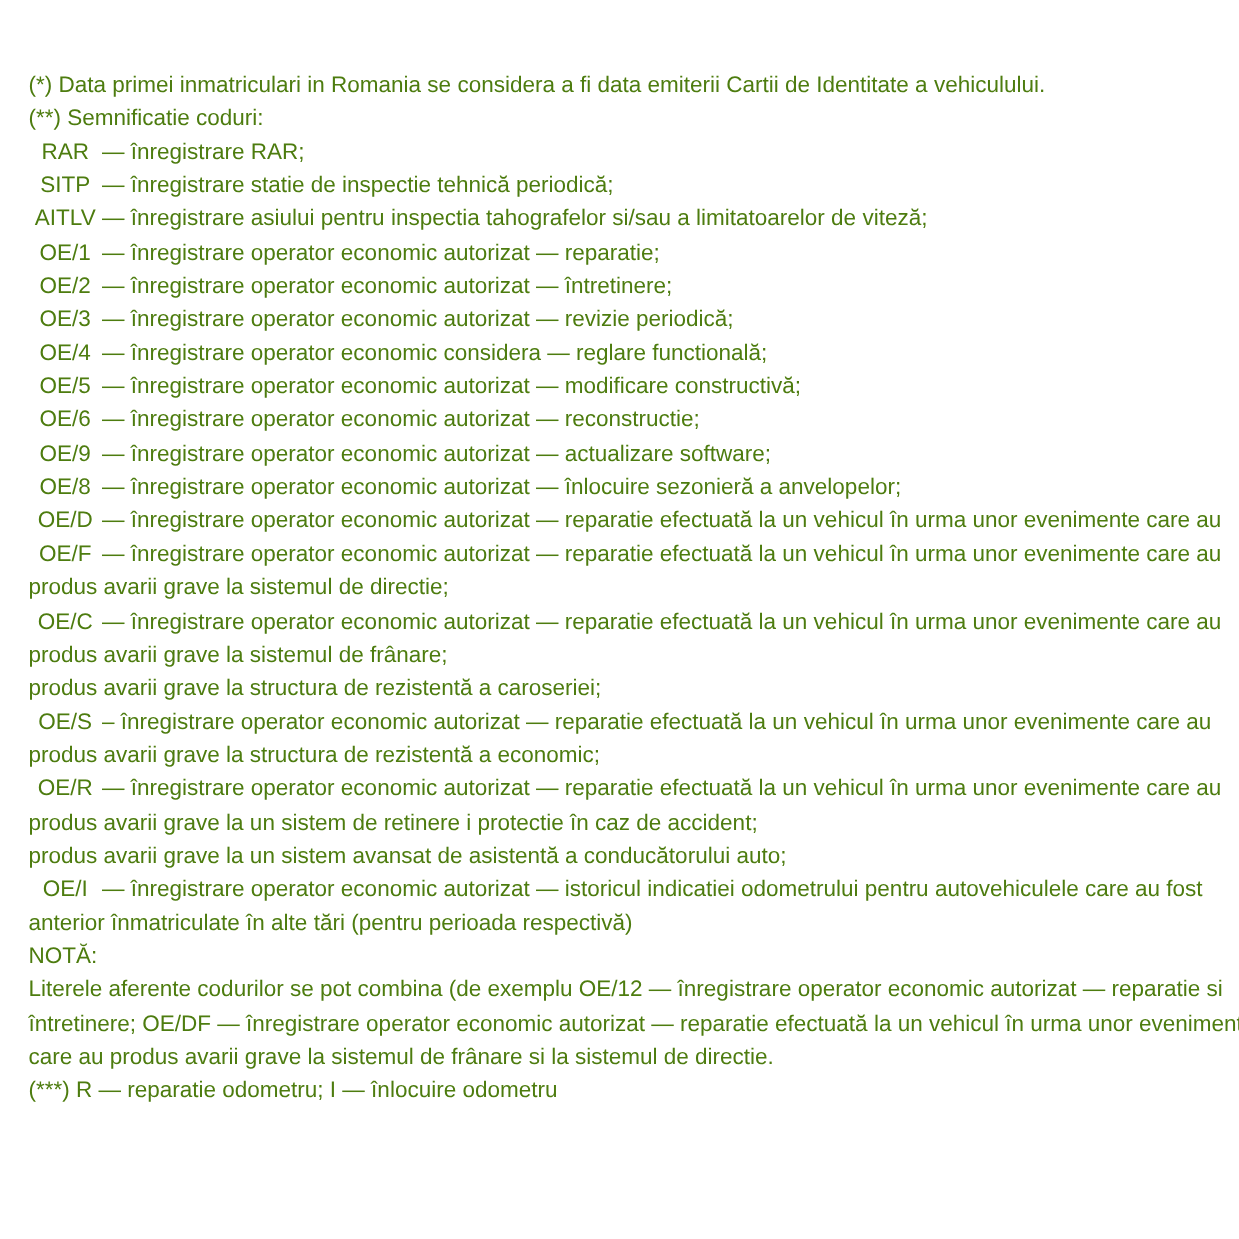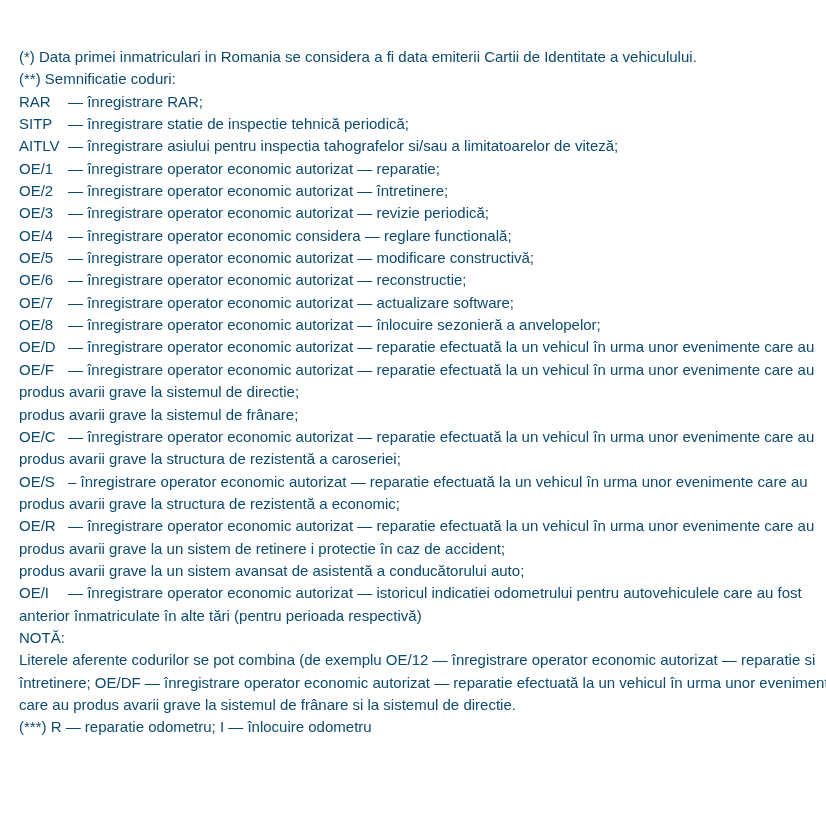--- a/index.html
+++ b/index.html
@@ -12,55 +12,56 @@
     background: #ffffff;
     overflow: hidden;
   }
   .doc {
     box-sizing: border-box;
     width: 826px;
     padding: 46px 8px 0 19px;
     font-family: "Liberation Sans", sans-serif;
     font-size: 15px;
     line-height: 22.35px;
-    color: #0c4a6e;
+    color: #4d7c0f;
     -webkit-font-smoothing: antialiased;
   }
   .line {
     white-space: pre;
     height: 22.35px;
   }
   .code {
     display: inline-block;
     width: 49px;
     white-space: pre;
+    text-align: center;
   }
 </style>
 </head>
 <body>
 
 <main class="doc">
     <div class="line"><span class="text">(*) Data primei inmatriculari in Romania se considera a fi data emiterii Cartii de Identitate a vehiculului.</span></div>
     <div class="line"><span class="text">(**) Semnificatie coduri:</span></div>
     <div class="line"><span class="code">RAR</span><span class="text">— înregistrare RAR;</span></div>
     <div class="line"><span class="code">SITP</span><span class="text">— înregistrare statie de inspectie tehnică periodică;</span></div>
     <div class="line"><span class="code">AITLV</span><span class="text">— înregistrare asiului pentru inspectia tahografelor si/sau a limitatoarelor de viteză;</span></div>
     <div class="line"><span class="code">OE/1</span><span class="text">— înregistrare operator economic autorizat — reparatie;</span></div>
     <div class="line"><span class="code">OE/2</span><span class="text">— înregistrare operator economic autorizat — întretinere;</span></div>
     <div class="line"><span class="code">OE/3</span><span class="text">— înregistrare operator economic autorizat — revizie periodică;</span></div>
     <div class="line"><span class="code">OE/4</span><span class="text">— înregistrare operator economic considera — reglare functională;</span></div>
     <div class="line"><span class="code">OE/5</span><span class="text">— înregistrare operator economic autorizat — modificare constructivă;</span></div>
     <div class="line"><span class="code">OE/6</span><span class="text">— înregistrare operator economic autorizat — reconstructie;</span></div>
-    <div class="line"><span class="code">OE/7</span><span class="text">— înregistrare operator economic autorizat — actualizare software;</span></div>
+    <div class="line"><span class="code">OE/9</span><span class="text">— înregistrare operator economic autorizat — actualizare software;</span></div>
     <div class="line"><span class="code">OE/8</span><span class="text">— înregistrare operator economic autorizat — înlocuire sezonieră a anvelopelor;</span></div>
     <div class="line"><span class="code">OE/D</span><span class="text">— înregistrare operator economic autorizat — reparatie efectuată la un vehicul în urma unor evenimente care au</span></div>
     <div class="line"><span class="code">OE/F</span><span class="text">— înregistrare operator economic autorizat — reparatie efectuată la un vehicul în urma unor evenimente care au</span></div>
     <div class="line"><span class="text">produs avarii grave la sistemul de directie;</span></div>
+    <div class="line"><span class="code">OE/C</span><span class="text">— înregistrare operator economic autorizat — reparatie efectuată la un vehicul în urma unor evenimente care au</span></div>
     <div class="line"><span class="text">produs avarii grave la sistemul de frânare;</span></div>
-    <div class="line"><span class="code">OE/C</span><span class="text">— înregistrare operator economic autorizat — reparatie efectuată la un vehicul în urma unor evenimente care au</span></div>
     <div class="line"><span class="text">produs avarii grave la structura de rezistentă a caroseriei;</span></div>
     <div class="line"><span class="code">OE/S</span><span class="text">– înregistrare operator economic autorizat — reparatie efectuată la un vehicul în urma unor evenimente care au</span></div>
     <div class="line"><span class="text">produs avarii grave la structura de rezistentă a economic;</span></div>
     <div class="line"><span class="code">OE/R</span><span class="text">— înregistrare operator economic autorizat — reparatie efectuată la un vehicul în urma unor evenimente care au</span></div>
     <div class="line"><span class="text">produs avarii grave la un sistem de retinere i protectie în caz de accident;</span></div>
     <div class="line"><span class="text">produs avarii grave la un sistem avansat de asistentă a conducătorului auto;</span></div>
     <div class="line"><span class="code">OE/I</span><span class="text">— înregistrare operator economic autorizat — istoricul indicatiei odometrului pentru autovehiculele care au fost</span></div>
     <div class="line"><span class="text">anterior înmatriculate în alte tări (pentru perioada respectivă)</span></div>
     <div class="line"><span class="text">NOTĂ:</span></div>
     <div class="line"><span class="text">Literele aferente codurilor se pot combina (de exemplu OE/12 — înregistrare operator economic autorizat — reparatie si</span></div>

